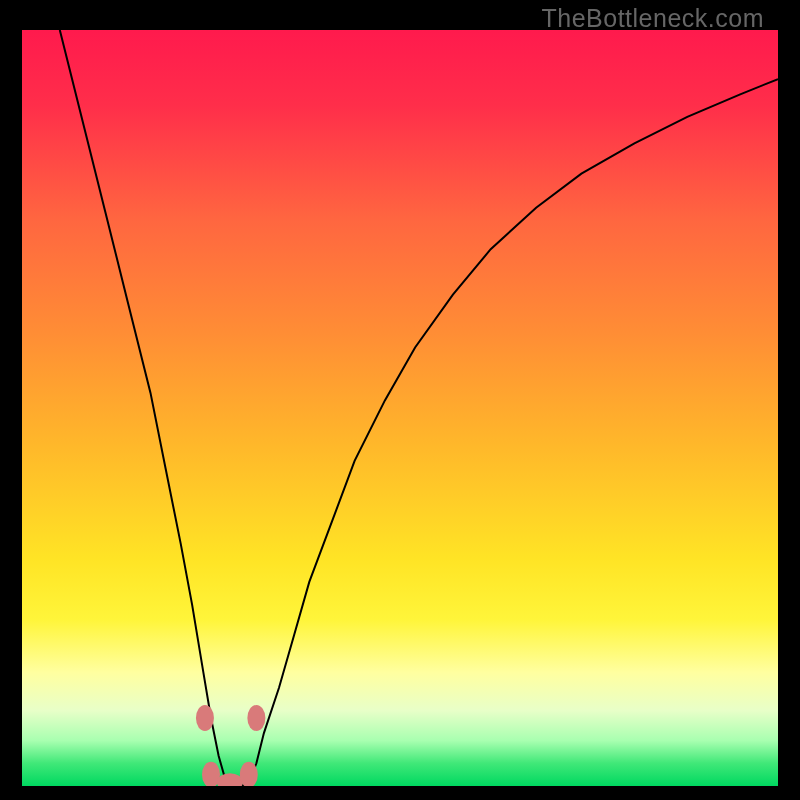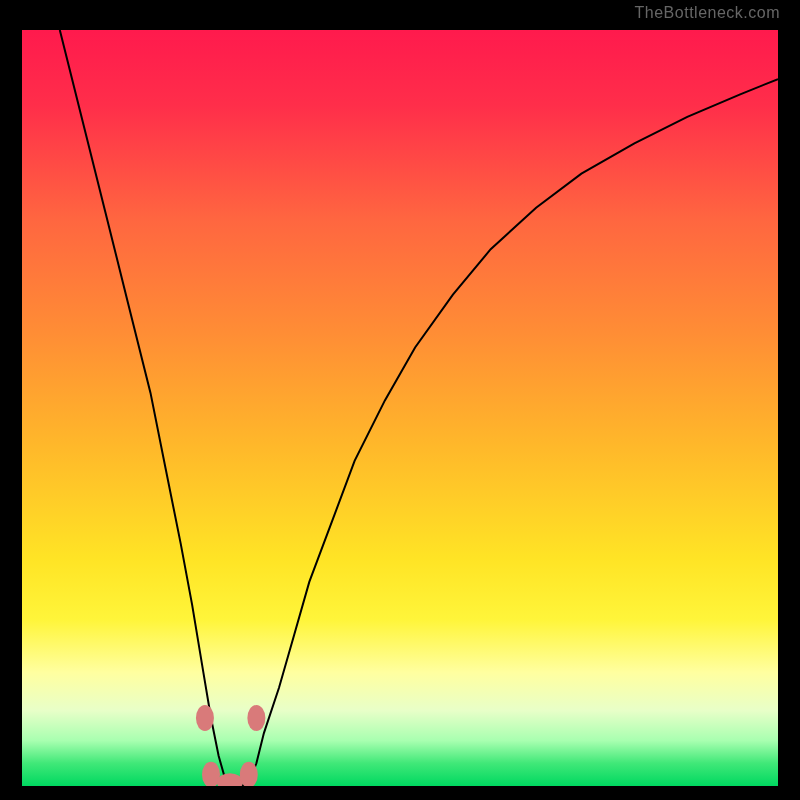--- a/index.html
+++ b/index.html
@@ -2,23 +2,23 @@
 <html><head>
 <meta charset="utf-8">
 <style>
   * { margin: 0; padding: 0; box-sizing: border-box; }
   html, body { width: 800px; height: 800px; overflow: hidden; }
   body { background: #000; position: relative; font-family: Arial, sans-serif; }
   
   .watermark {
     position: absolute;
     top: 4px;
-    right: 20px;
+    right: 36px;
     color: #666;
-    font-size: 16px;
+    font-size: 25px;
     font-weight: 500;
     z-index: 10;
     letter-spacing: 0.5px;
   }
   
   .frame {
     position: absolute;
     left: 22px;
     top: 30px;
     width: 756px;

